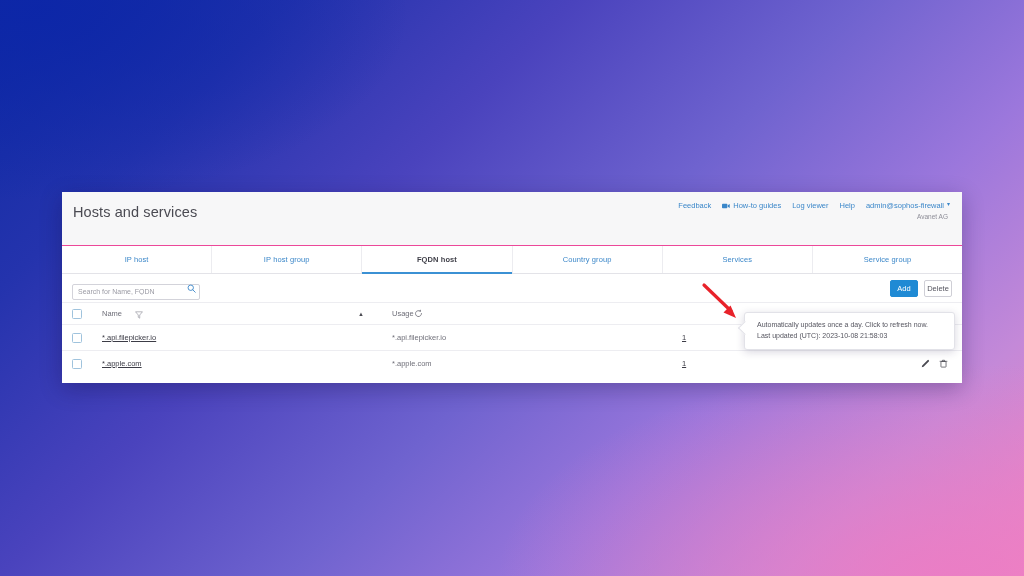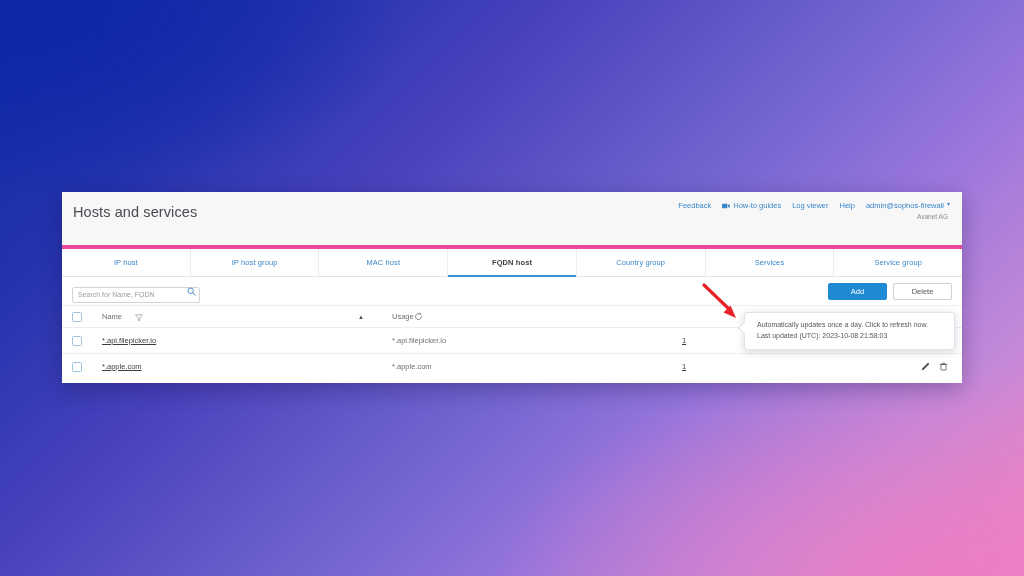--- a/index.html
+++ b/index.html
@@ -111,21 +111,21 @@
     color: #8d8d97;
     margin-top: 3px;
     padding-right: 2px;
   }
 
   
   .tabs {
     display: flex;
     height: 27px;
     background: #ffffff;
-    border-top: 4px solid #ec4899;
+    border-top: 1px solid #ec4899;
     border-bottom: 1px solid #e3e3e8;
   }
   .tab {
     flex: 1;
     display: flex;
     align-items: center;
     justify-content: center;
     font-size: 7.5px;
     color: #3b87c9;
     border-right: 1px solid #ececf0;
@@ -181,21 +181,21 @@
     right: 4px;
     top: 50%;
     transform: translateY(-50%);
     pointer-events: none;
   }
   .toolbar-buttons {
     display: flex;
     gap: 6px;
   }
   .btn {
-    width: 59px;
+    width: 28px;
     height: 17px;
     font-size: 7.5px;
     border-radius: 2px;
     display: flex;
     align-items: center;
     justify-content: center;
     cursor: pointer;
     font-family: "Liberation Sans", sans-serif;
     box-sizing: border-box;
   }
@@ -372,21 +372,20 @@
           <span class="caret">▾</span>
         </span>
       </div>
       <div class="org-name">Avanet AG</div>
     </div>
   </div>
 
   <div class="tabs">
     <div class="tab">IP host</div>
     <div class="tab">IP host group</div>
-    <div class="tab">MAC host</div>
     <div class="tab active">FQDN host</div>
     <div class="tab">Country group</div>
     <div class="tab">Services</div>
     <div class="tab">Service group</div>
   </div>
 
   <div class="toolbar">
     <div class="search-wrap">
       <input class="search-input" type="text" placeholder="Search for Name, FQDN" style="">
       <span class="search-icon">

